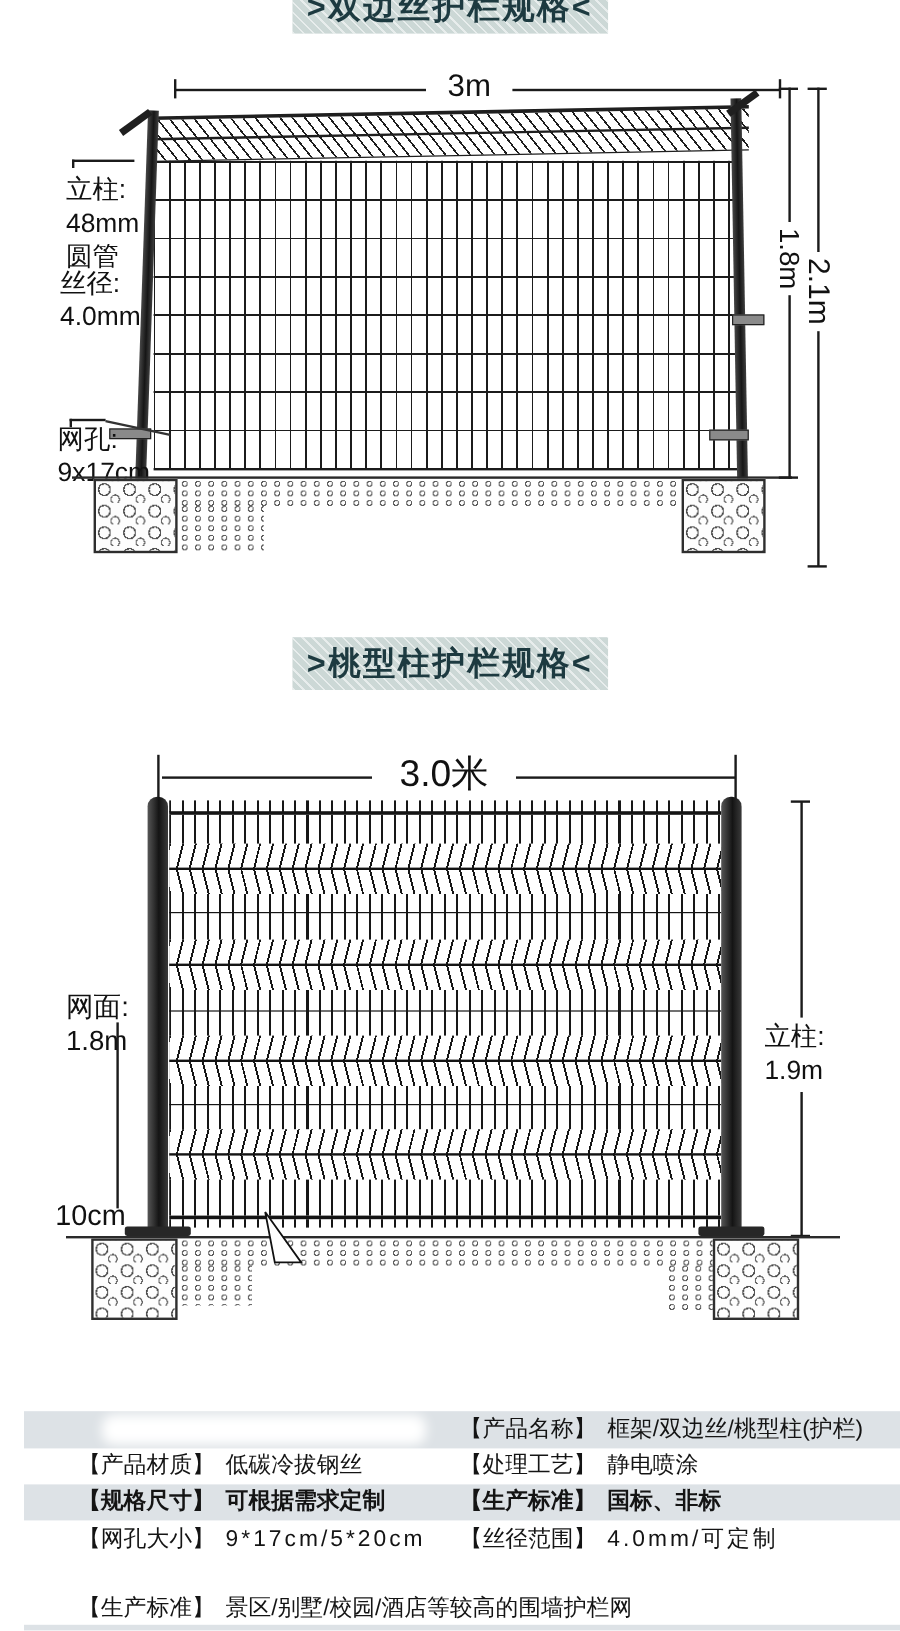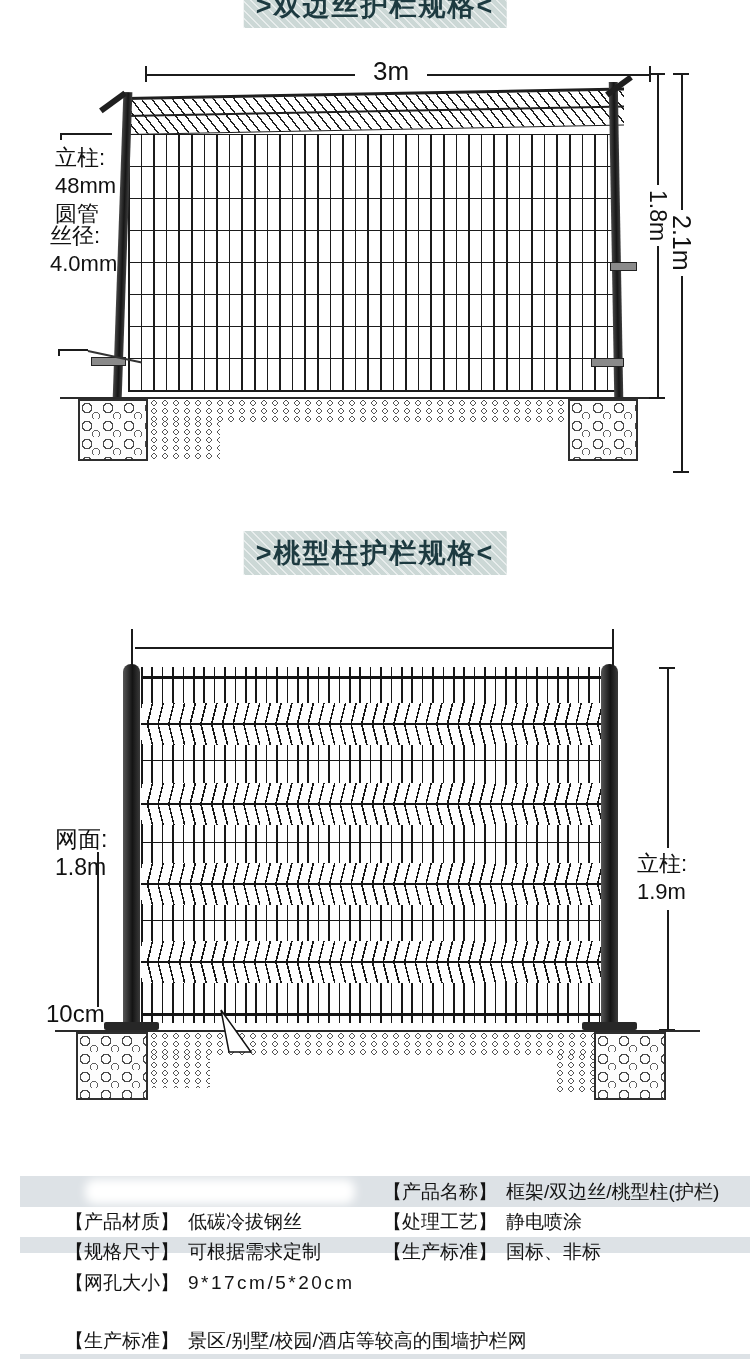--- a/index.html
+++ b/index.html
@@ -95,20 +95,24 @@
     <div>48mm</div>
     <div>圆管</div>
   </div>
   <div class="ann" style="left:50px;top:222px;">
     <div>丝径:</div>
     <div>4.0mm</div>
   </div>
   <div class="hline" style="left:58px;top:349px;width:30px;"></div>
   <div class="vline" style="left:58px;top:349px;height:7px;"></div>
   <div class="diag" style="left:88px;top:350px;width:55px;transform:rotate(12deg);"></div>
+  <div class="ann" style="left:48px;top:352px;">
+    <div>网孔:</div>
+    <div>9x17cm</div>
+  </div>
 
   <div class="hline" style="left:60px;top:397px;width:600px;height:2px;background:#2a2a2a;"></div>
   <div class="pebbles" style="left:78px;top:399px;width:70px;height:62px;"></div>
   <div class="pebbles" style="left:568px;top:399px;width:70px;height:62px;"></div>
   <div class="gravel" style="left:150px;top:400px;width:418px;height:22px;"></div>
   <div class="gravel" style="left:150px;top:421px;width:70px;height:40px;"></div>
 
   <div class="vline" style="left:657px;top:73px;height:326px;"></div>
   <div class="hline" style="left:649px;top:73px;width:16px;"></div>
   <div class="hline" style="left:649px;top:397px;width:16px;"></div>
@@ -116,20 +120,21 @@
   <div class="vline" style="left:681px;top:73px;height:399px;"></div>
   <div class="hline" style="left:673px;top:73px;width:16px;"></div>
   <div class="hline" style="left:673px;top:471px;width:16px;"></div>
   <div class="dim-label vtext" style="left:667px;top:210px;font-size:25px;padding:5px 0;">2.1m</div>
 
   <div class="sec-title" style="left:50%;transform:translateX(-50%);top:531px;">&gt;桃型柱护栏规格&lt;</div>
 
   <div class="hline" style="left:135px;top:647px;width:478px;"></div>
   <div class="vline" style="left:131px;top:629px;height:38px;"></div>
   <div class="vline" style="left:612px;top:629px;height:38px;"></div>
+  <div class="dim-label" style="left:310px;top:624px;width:120px;font-size:31px;">3.0米</div>
 
   <div class="stubs" style="top:667px;height:10px;"></div>
   <div class="mesh2"></div>
   <div class="fold" style="top:703px;"></div>
   <div class="fold" style="top:783px;"></div>
   <div class="fold" style="top:863px;"></div>
   <div class="fold" style="top:941px;"></div>
   <div class="hwire" style="top:723px;height:2.2px;"></div>
   <div class="hwire" style="top:803px;height:2.2px;"></div>
   <div class="hwire" style="top:883px;height:2.2px;"></div>
@@ -178,29 +183,32 @@
   </div>
   <div class="blur-blob"></div>
 
   <div class="trow" style="top:1207px;height:30px;line-height:30px;">
     <span class="lblgap">【产品材质】</span><span>低碳冷拔钢丝</span>
     <span class="rcol">
       <span class="lblgap">【处理工艺】</span><span>静电喷涂</span>
     </span>
   </div>
 
-  <div class="trow gray" style="top:1237px;height:16px;line-height:30px;">
+  <div class="trow gray" style="top:1237px;height:30px;line-height:30px;font-weight:bold;">
     <span class="lblgap">【规格尺寸】</span><span>可根据需求定制</span>
     <span class="rcol">
       <span class="lblgap">【生产标准】</span><span>国标、非标</span>
     </span>
   </div>
 
   <div class="trow" style="top:1267px;height:47px;line-height:31px;">
     <span class="lblgap">【网孔大小】</span><span class="sp">9*17cm/5*20cm</span>
+    <span class="rcol">
+      <span class="lblgap">【丝径范围】</span><span class="sp">4.0mm/可定制</span>
+    </span>
   </div>
 
 
   <div class="trow" style="top:1328px;height:26px;line-height:26px;">
     <span class="lblgap">【生产标准】</span><span>景区/别墅/校园/酒店等较高的围墙护栏网</span>
   </div>
 
   <div class="trow gray" style="top:1354px;height:5px;"></div>
 
 </div>

